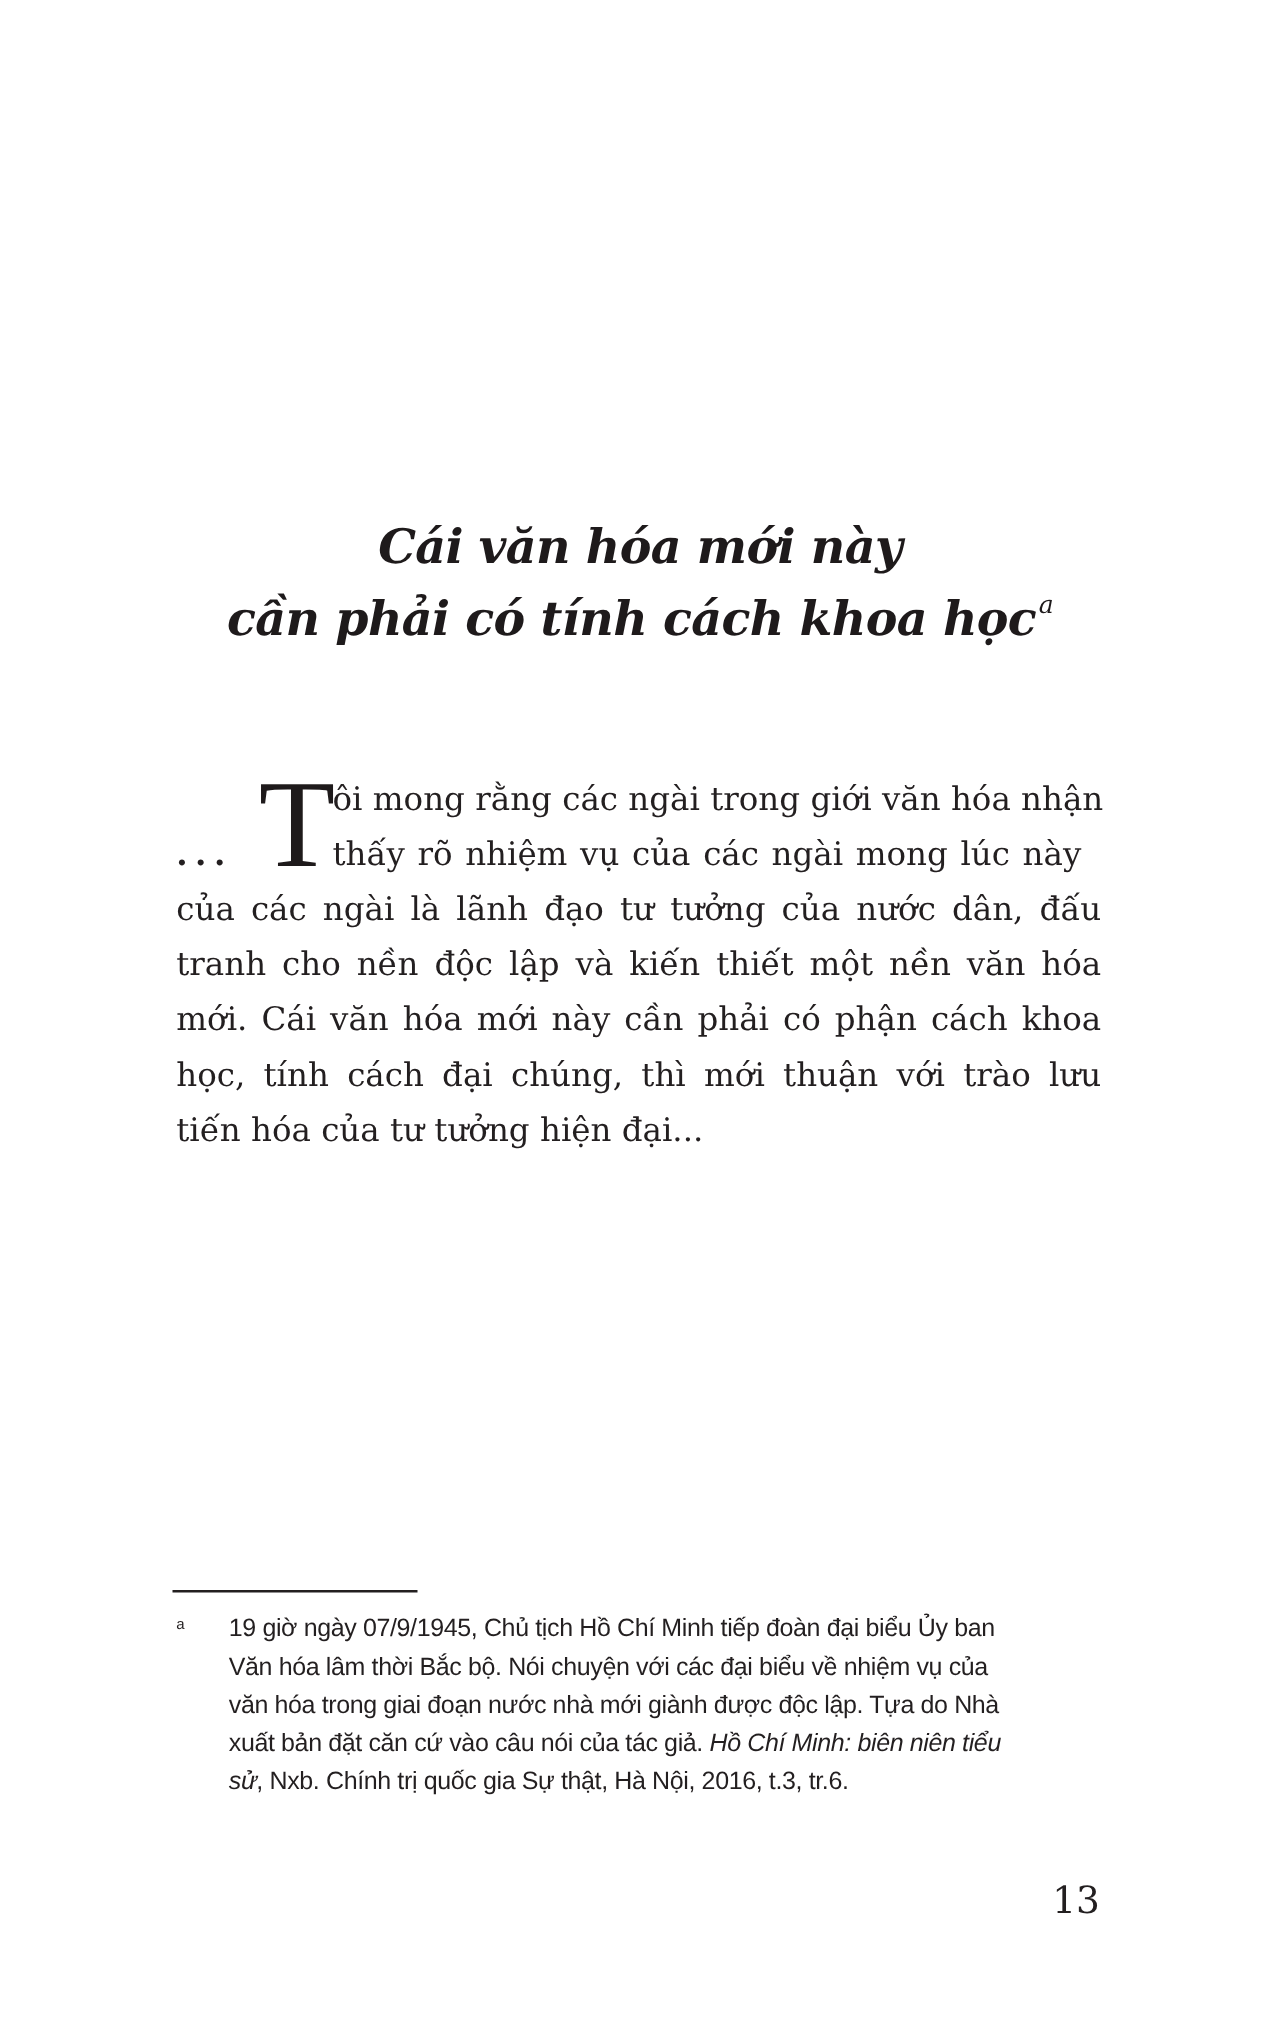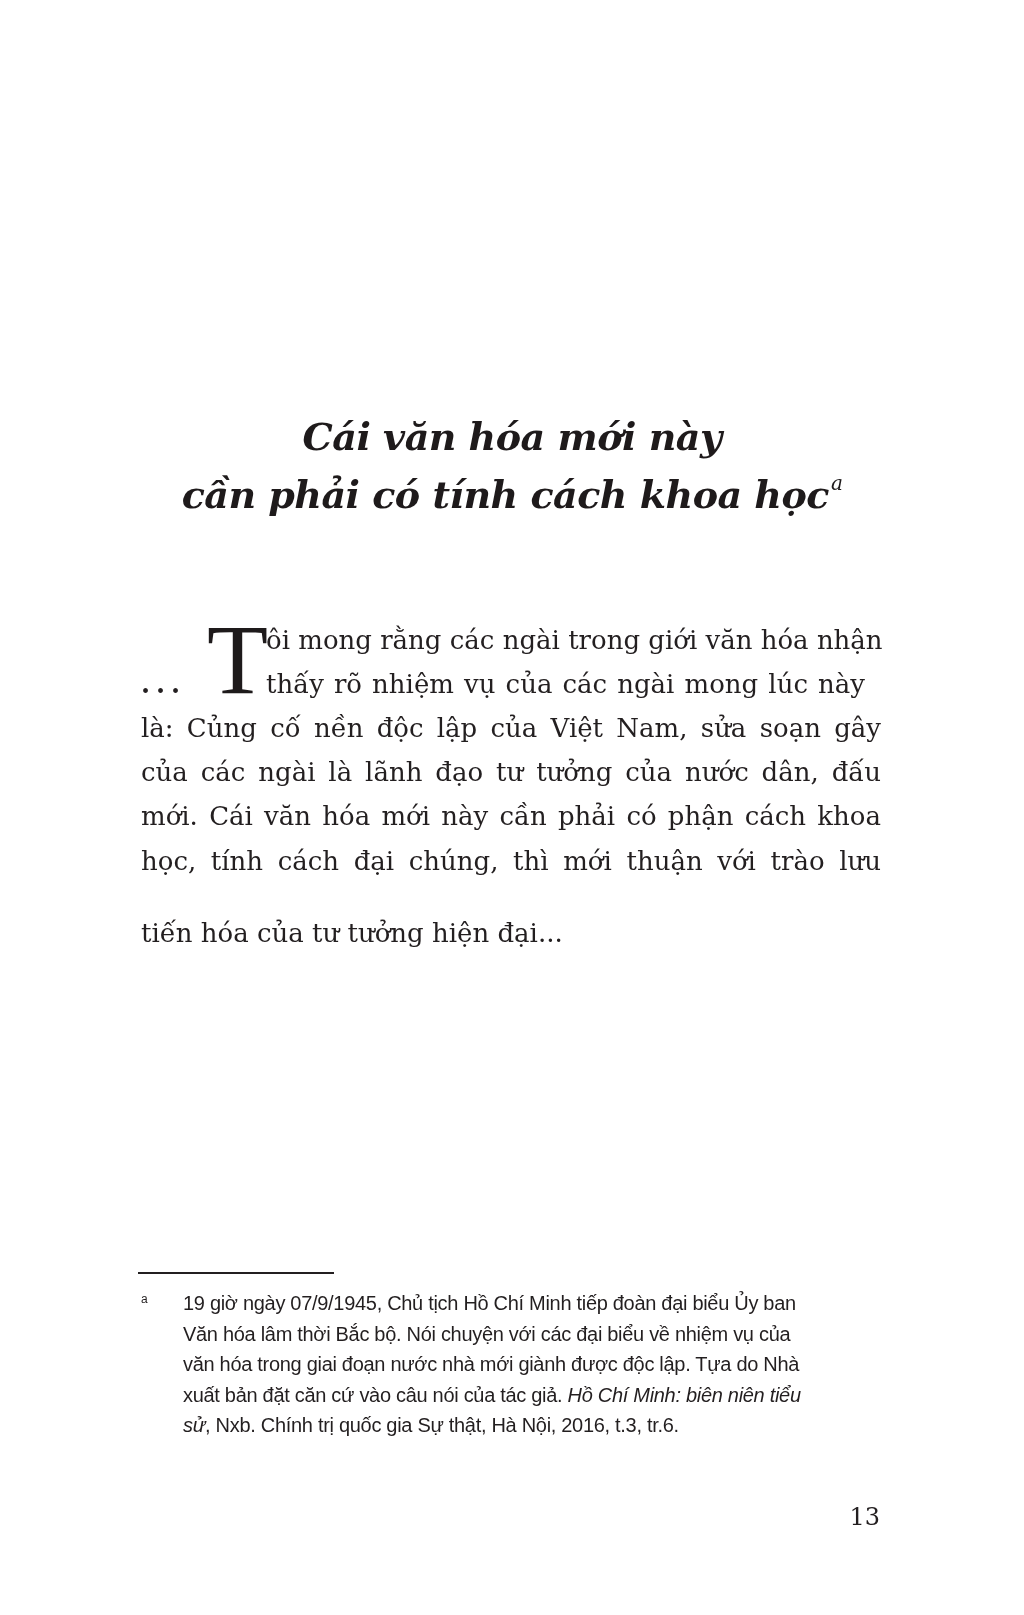--- a/index.html
+++ b/index.html
@@ -56,21 +56,21 @@
       color: #231f20;
       text-align: justify;
       text-align-last: left;
     }
     .body-text .line {
       display: block;
       text-align: justify;
       text-align-last: justify;
       white-space: nowrap;
     }
-    .body-text .line.last { text-align-last: left; margin-top: 28px; }
+    .body-text .line.last { text-align-last: left; }
     .first-block {
       position: relative;
       height: 88px;
     }
     .ellipsis {
       position: absolute;
       left: 0;
       top: 44px;
       font-family: "DejaVu Serif", serif;
       font-weight: bold;
@@ -128,43 +128,43 @@
     .footnote em { font-style: italic; }
 
     
     .page-number {
       position: absolute;
       left: 820px;
       top: 1503px;
       width: 60px;
       text-align: right;
       font-family: "DejaVu Serif", serif;
-      font-size: 24px;
+      font-size: 30px;
       color: #231f20;
     }
   </style>
 </head>
 <body>
 
 <div class="page">
 
   <h1 class="title">
     <span class="line">Cái văn hóa mới này</span>
     <span class="line"><span>cần phải có tính cách khoa học</span><sup>a</sup></span>
   </h1>
 
   <div class="body-text">
     <div class="first-block">
       <span class="ellipsis">...</span>
       <span class="dropcap">T</span>
       <span class="line l1">ôi mong rằng các ngài trong giới văn hóa nhận</span>
       <span class="line l2">thấy rõ nhiệm vụ của các ngài mong lúc này</span>
     </div>
-    <span class="line">là: Củng cố nền độc lập của Việt Nam, sửa soạn gây</span>
     <span class="line">của các ngài là lãnh đạo tư tưởng của nước dân, đấu</span>
+    <span class="line">tranh cho nền độc lập và kiến thiết một nền văn hóa</span>
     <span class="line">mới. Cái văn hóa mới này cần phải có phận cách khoa</span>
     <span class="line">học, tính cách đại chúng, thì mới thuận với trào lưu</span>
     <span class="line last">tiến hóa của tư tưởng hiện đại...</span>
   </div>
 
   <div class="footnote-rule"></div>
 
   <div class="footnote">
     <span class="marker">a</span>
     <span class="fn-line">19 giờ ngày 07/9/1945, Chủ tịch Hồ Chí Minh tiếp đoàn đại biểu Ủy ban</span>

